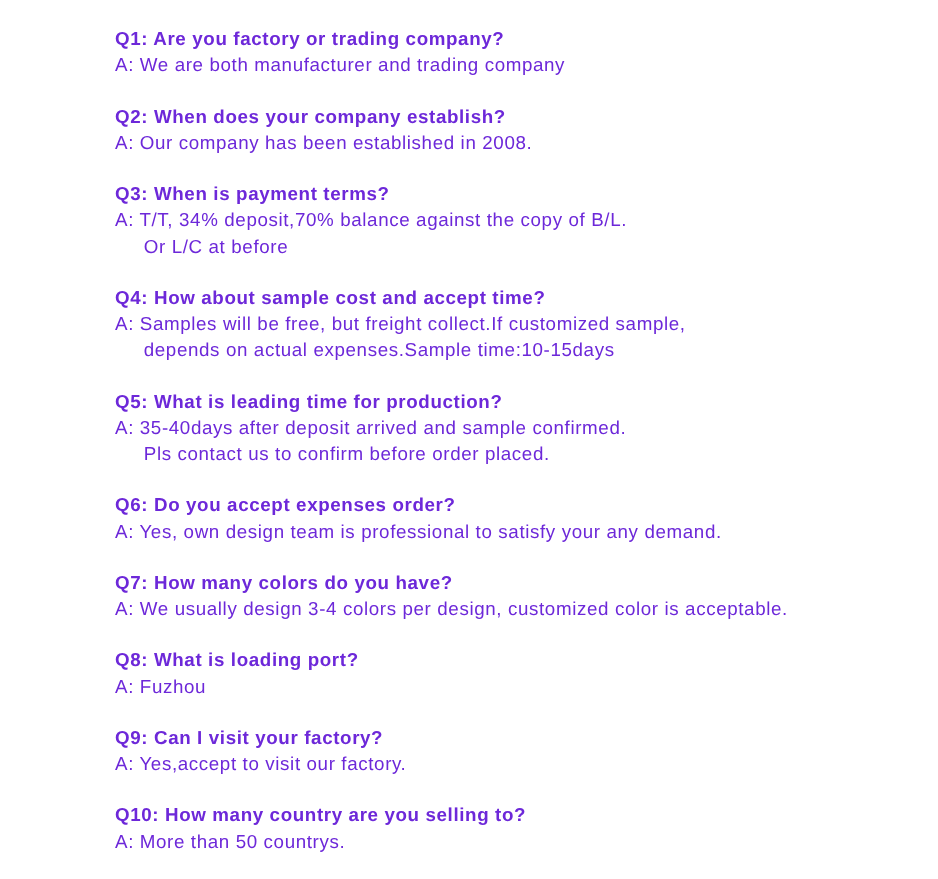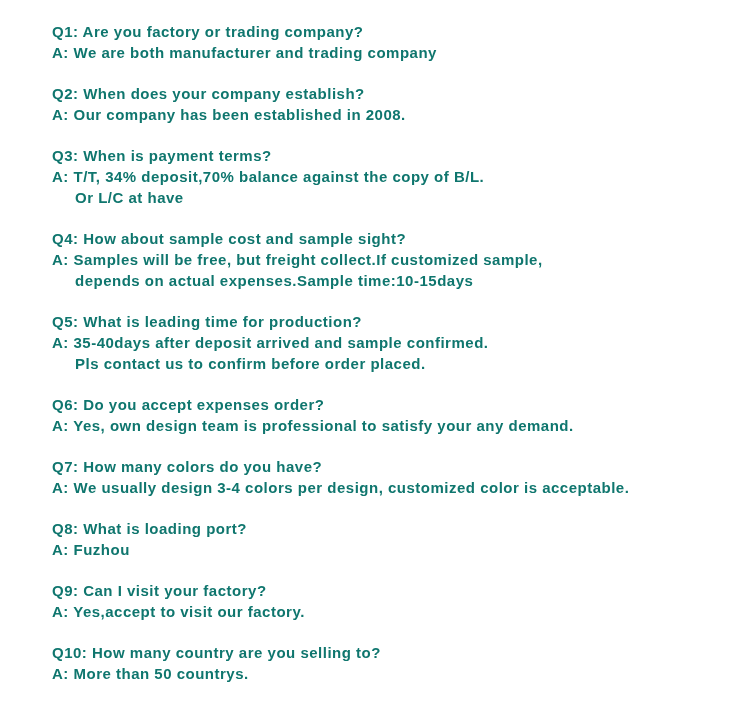--- a/index.html
+++ b/index.html
@@ -4,38 +4,38 @@
 <style>
   html, body {
     margin: 0;
     padding: 0;
     background: #ffffff;
   }
   .page {
     box-sizing: border-box;
     width: 750px;
     height: 703px;
-    padding: 21px 30px 0 52px;
+    padding: 21px 30px 0 92px;
     background: #ffffff;
     font-family: "Liberation Sans", sans-serif;
     font-size: 15px;
-    color: #0f766e;
+    color: #6d28d9;
     letter-spacing: 0.5px;
     overflow: hidden;
   }
   .qa {
     margin: 0 0 20px 0;
   }
   .q {
     font-weight: 700;
     line-height: 21px;
     white-space: nowrap;
   }
   .a {
-    font-weight: 700;
+    font-weight: 400;
     line-height: 21px;
     white-space: nowrap;
   }
   .a.cont {
     padding-left: 23px; 
   }
 </style>
 </head>
 <body>
 
@@ -47,25 +47,25 @@
   </div>
 
   <div class="qa">
     <div class="q">Q2: When does your company establish?</div>
     <div class="a">A: Our company has been established in 2008.</div>
   </div>
 
   <div class="qa">
     <div class="q">Q3: When is payment terms?</div>
     <div class="a">A: T/T, 34% deposit,70% balance against the copy of B/L.</div>
-    <div class="a cont">Or L/C at have</div>
+    <div class="a cont">Or L/C at before</div>
   </div>
 
   <div class="qa">
-    <div class="q">Q4: How about sample cost and sample sight?</div>
+    <div class="q">Q4: How about sample cost and accept time?</div>
     <div class="a">A: Samples will be free, but freight collect.If customized sample,</div>
     <div class="a cont">depends on actual expenses.Sample time:10-15days</div>
   </div>
 
   <div class="qa">
     <div class="q">Q5: What is leading time for production?</div>
     <div class="a">A: 35-40days after deposit arrived and sample confirmed.</div>
     <div class="a cont">Pls contact us to confirm before order placed.</div>
   </div>
 

